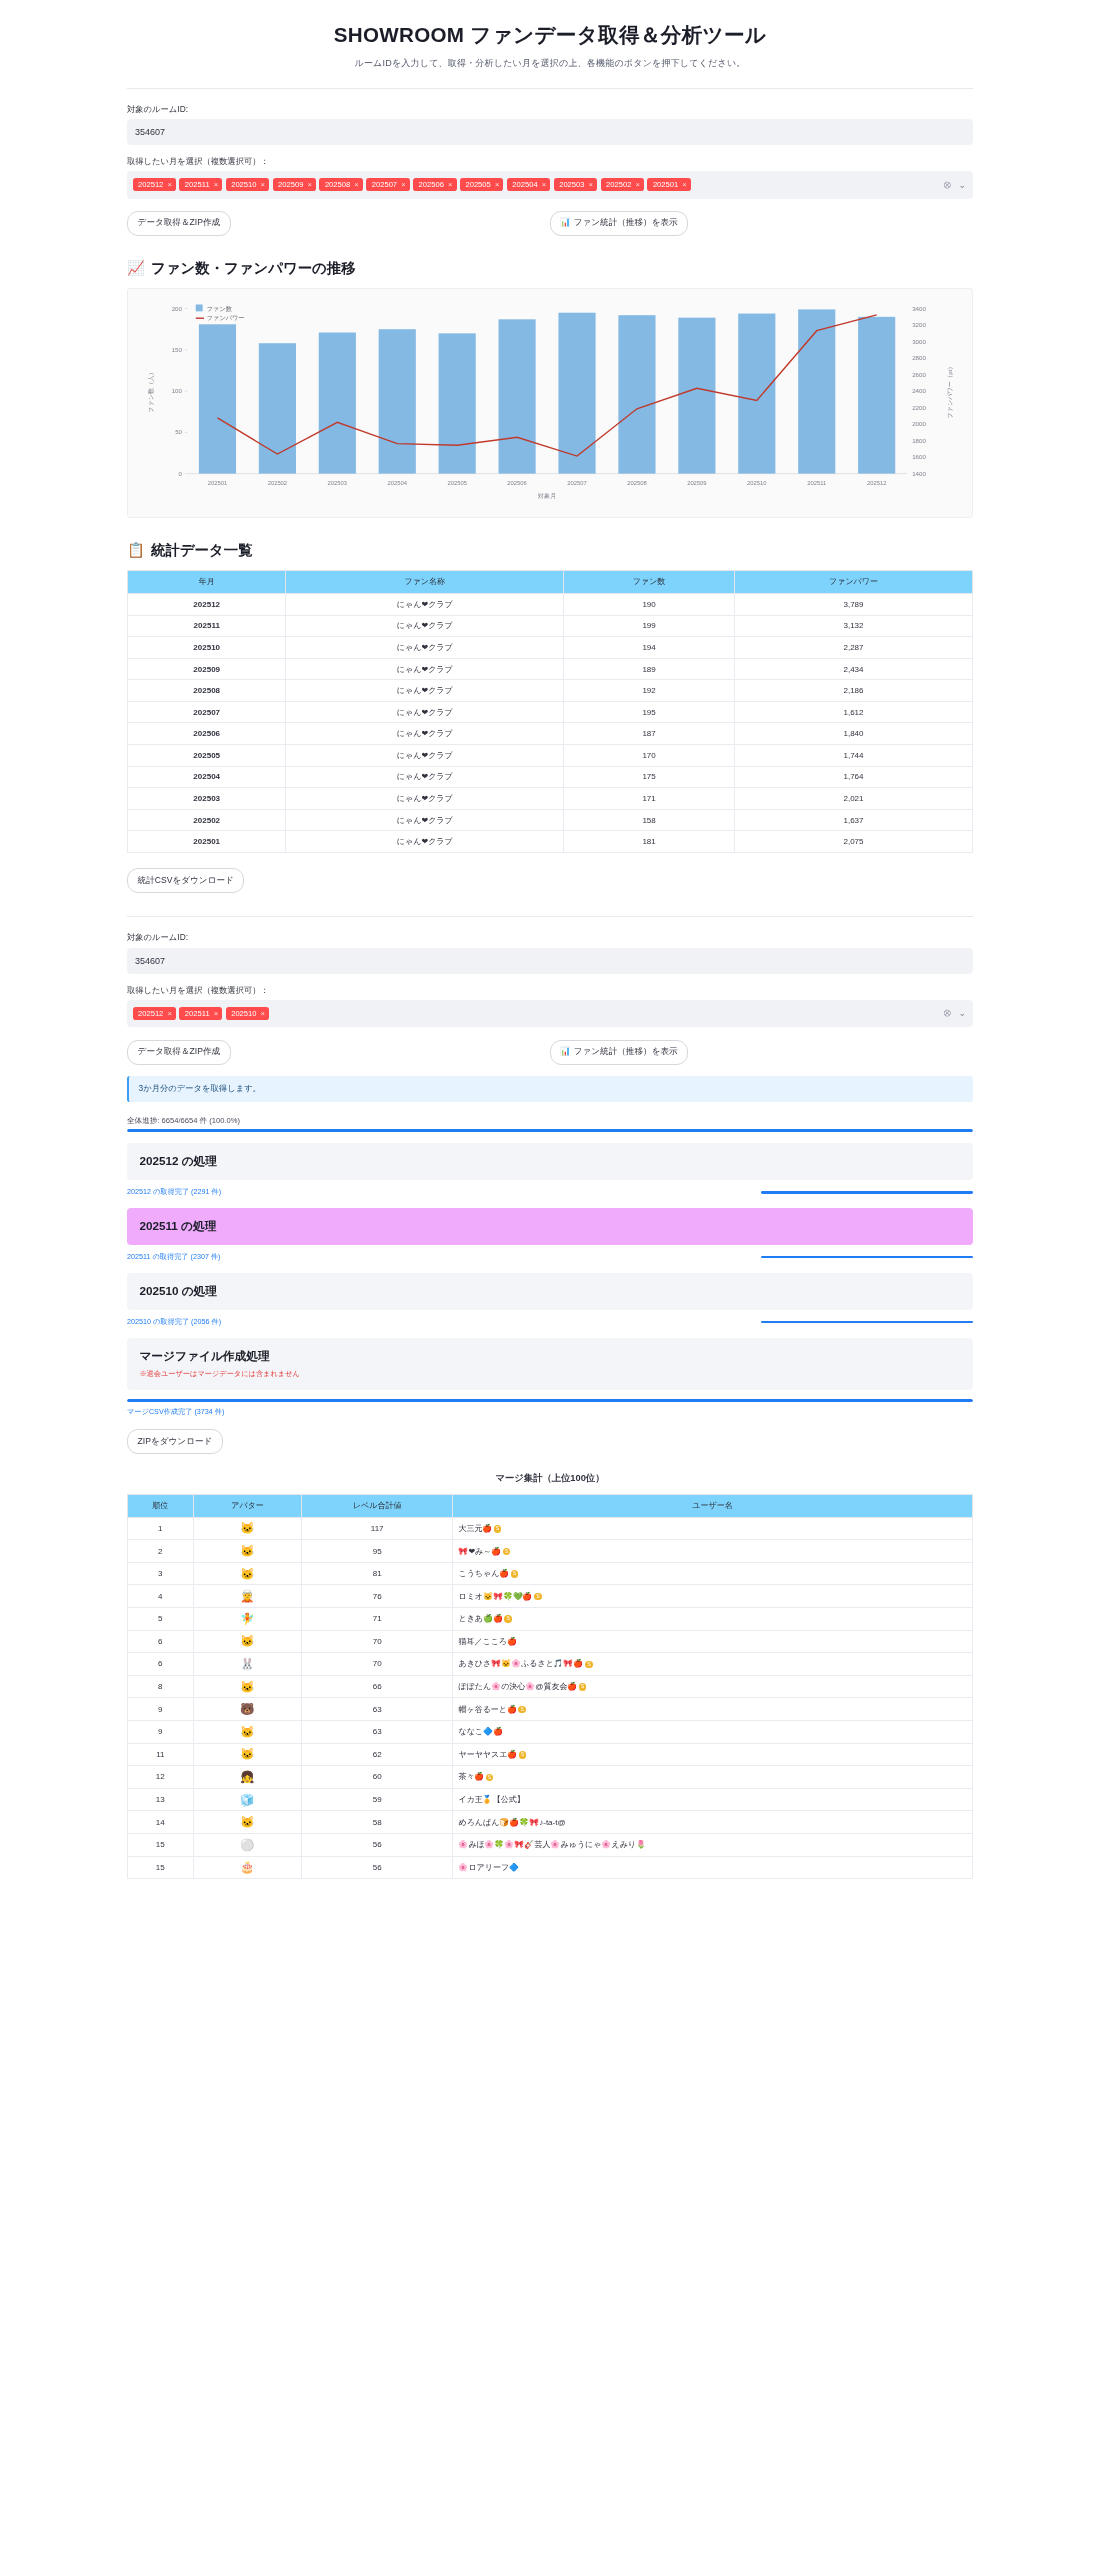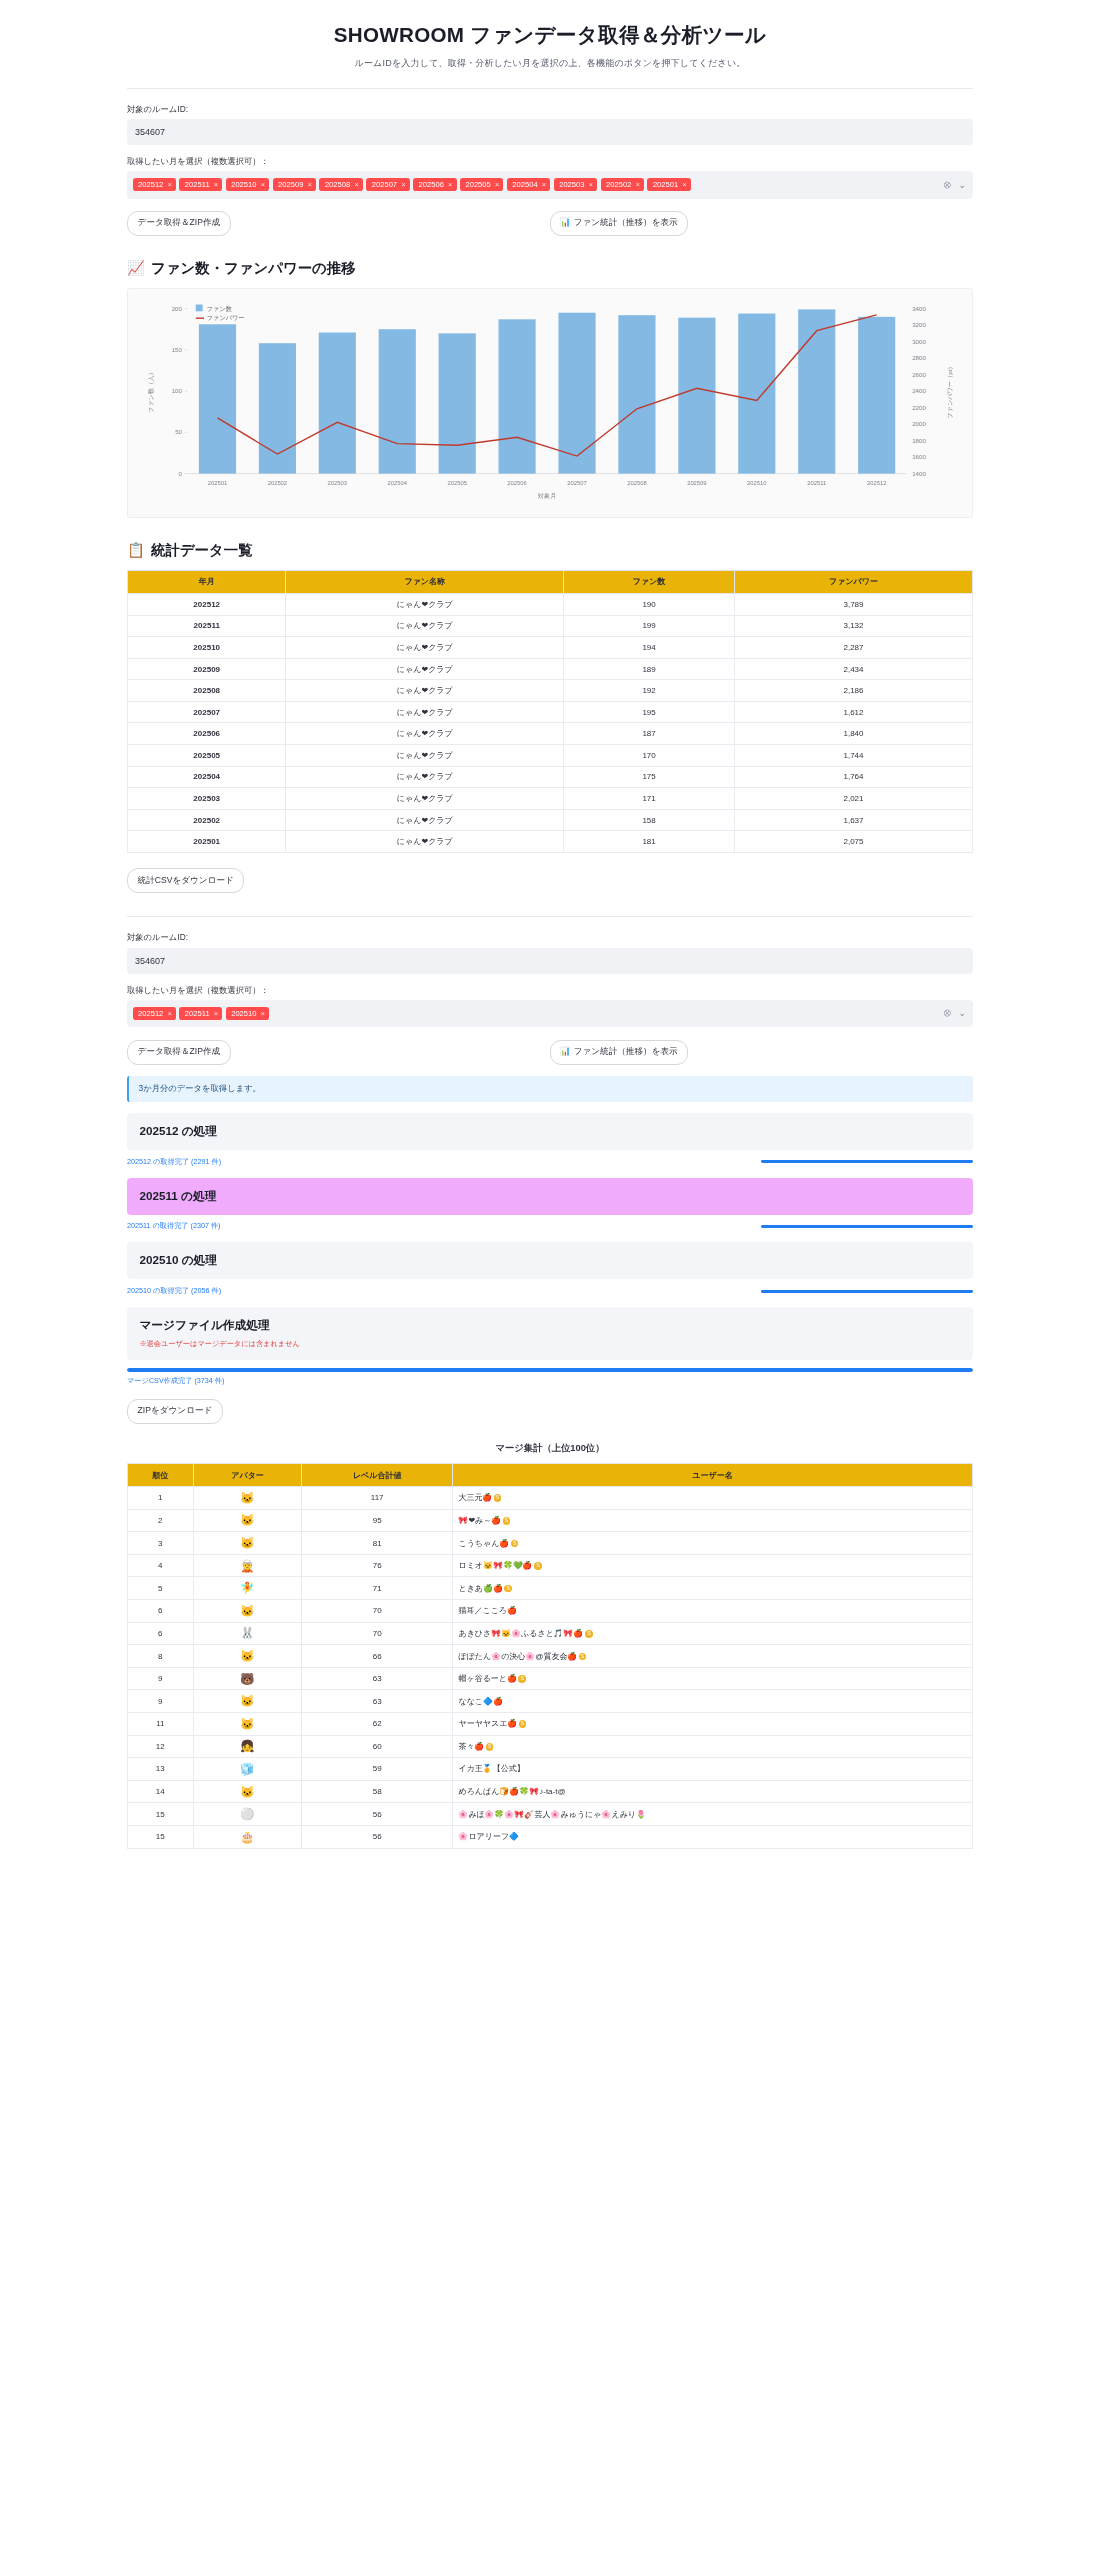--- a/index.html
+++ b/index.html
@@ -134,24 +134,24 @@
   }
   .chart-wrap { position: relative; height: 217px; }
   
   table.data {
     width: 100%;
     border-collapse: collapse;
     font-size: 8px;
     background: #fff;
   }
   table.data th {
-    background: #eab308;
+    background: #7dd3fc;
     border: 0.7px solid #e4e6eb;
     padding: 5.5px 4.1px;
-    font-weight: bold;
+    font-weight: normal;
     color: #2b2d38;
     font-size: 8px;
   }
   table.data td {
     border: 0.7px solid #e9ebf0;
     padding: 4.8px 5.5px;
     color: #31333f;
   }
   .t-center { text-align: center; }
   .fanname { color: #3a7bd5; }
@@ -521,20 +521,26 @@
         <button class="btn">データ取得＆ZIP作成</button>
       </div>
       <div class="col-right">
         <button class="btn">📊 ファン統計（推移）を表示</button>
       </div>
     </div>
 
     <div class="info-box">3か月分のデータを取得します。</div>
 
     
+    <div style="margin-top:13.8px">
+      <div class="progress-label">全体進捗: 6654/6654 件 (100.0%)</div>
+      <div class="progress-track">
+        <div class="progress-fill" id="overall-fill" style="width: 100%;"></div>
+      </div>
+    </div>
 
     
     <div id="tasks">
         <div class="panel grey">
           <h3>202512 の処理</h3>
         </div>
         <div class="status-line">
           <div class="status-text">202512 の取得完了 (2291 件)</div>
           <div class="status-bar-track">
             <div class="status-bar-fill" style="width: 30%;"></div>

